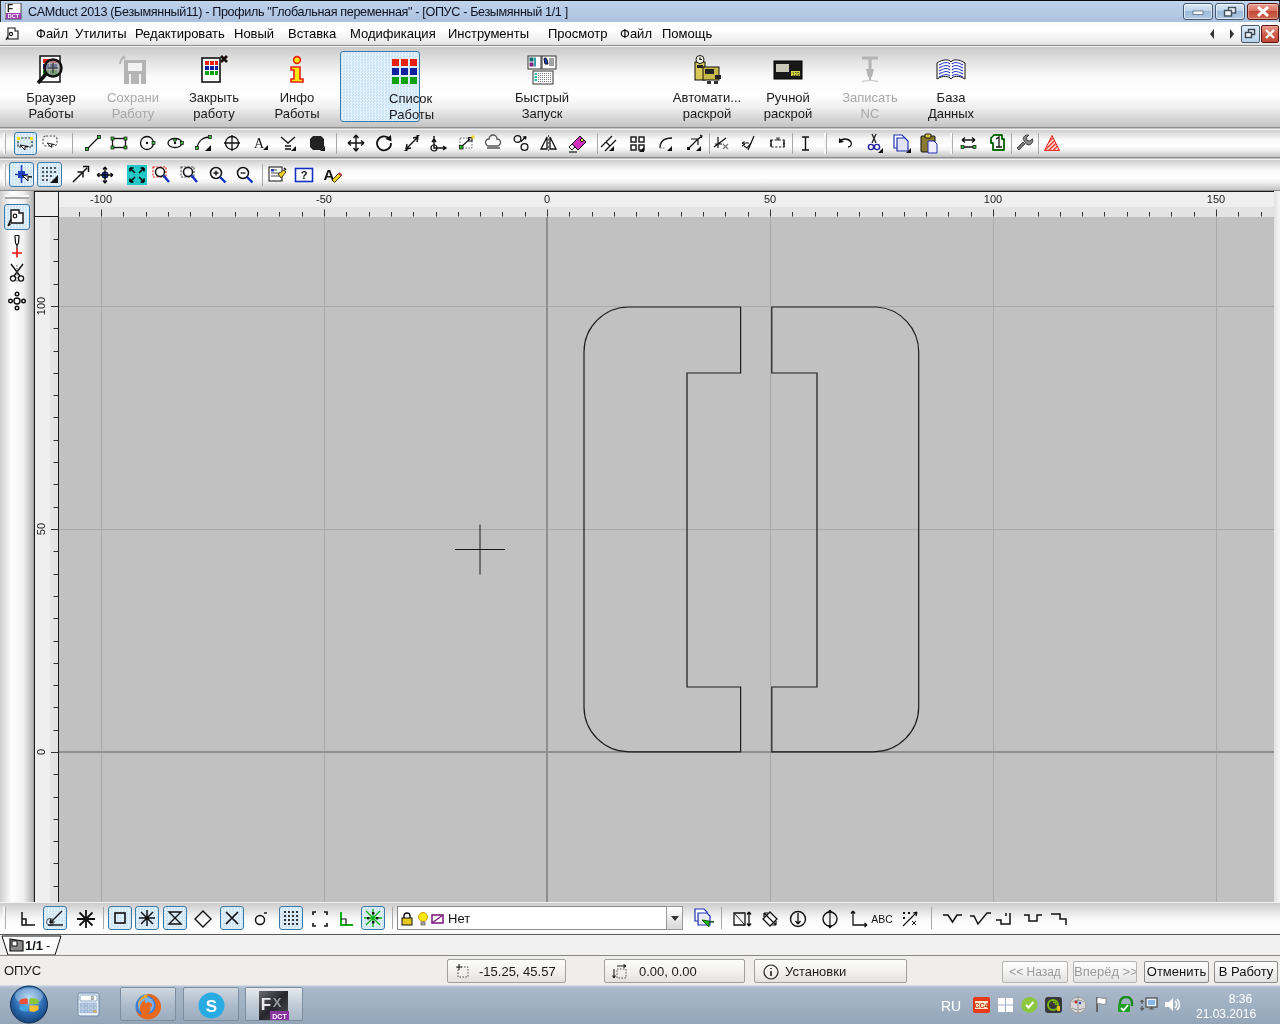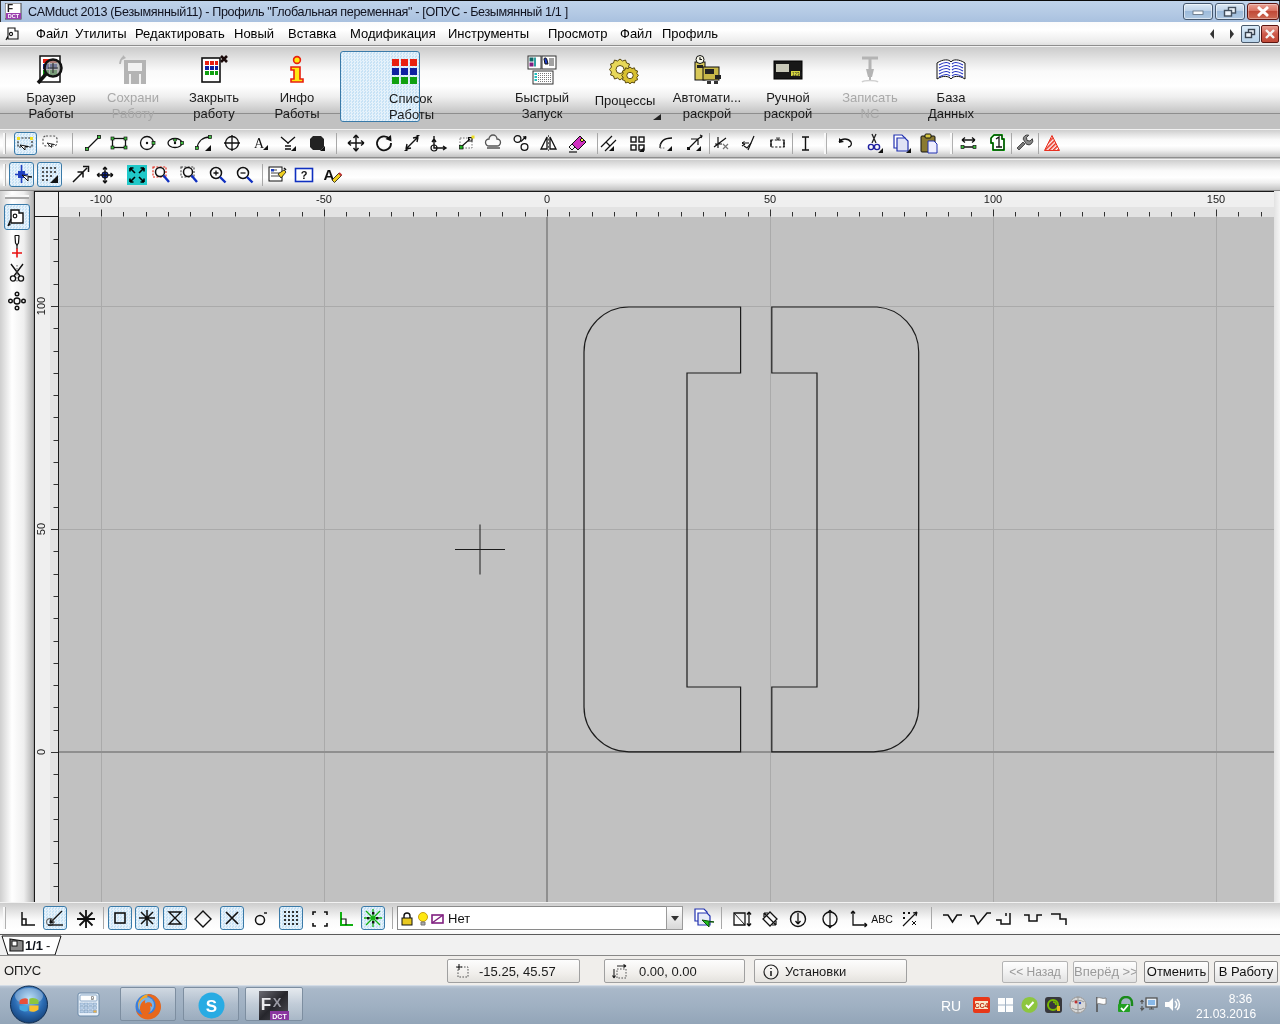--- a/index.html
+++ b/index.html
@@ -13,21 +13,21 @@
 #title-text { left:27px; top:4px; font-size:12.6px; letter-spacing:-0.35px; color:#10121f; white-space:nowrap; }
 .wbtn { position:absolute; top:2px; height:17px; border-radius:3px; }
 .wbtn-blue { border:1px solid #45586e; background:linear-gradient(#dce9f5 0%, #bdd2e8 45%, #9dbbdb 50%, #b0c9e2 100%); box-shadow:inset 0 0 0 1px rgba(255,255,255,.55); }
 .wbtn-red { border:1px solid #5d1511; background:linear-gradient(#e8a195 0%, #d97261 45%, #c14a38 50%, #cc6a54 100%); box-shadow:inset 0 0 0 1px rgba(255,255,255,.35); }
 
 #menubar { left:0; top:22px; width:1280px; height:24px;
   background:linear-gradient(#fbfbfb, #ffffff 35%, #ececec 85%, #dfdfdf); border-bottom:1px solid #8e8e8e; }
 .mitem { position:absolute; top:4px; font-size:13px; color:#000; white-space:nowrap;margin-left:8px; }
 
 .tbrow { box-shadow:inset 0 1px 0 #f2f2f2; background:linear-gradient(#c9c9c9, #e4e4e4 20%, #fafafa 38%, #ffffff 60%, #efefef 76%, #d2d2d2 92%, #c3c3c3); border-bottom:1px solid #8e8e8e; }
-#toolbar1 { left:0; top:46px; width:1280px; height:68px; }
+#toolbar1 { left:0; top:46px; width:1280px; height:82px; }
 #toolbar2 { left:0; top:129px; width:1280px; height:29px; }
 #toolbar3 { left:0; top:159px; width:1280px; height:32px; }
 .tb1 { position:absolute; top:5px; width:80px; height:71px; font-size:13px; line-height:16px; color:#1a1a1a; text-align:center; }
 .tb1 .ic { margin:4px auto 3px auto; width:32px; height:32px; position:relative; }
 .tb1.sel { background:#d2e8f8; background-image:repeating-conic-gradient(rgba(255,255,255,.45) 0% 25%, rgba(187,220,242,.45) 0% 50%); background-size:3px 3px; border:1px solid #3a7aa8; border-radius:3px;padding-left:48px; }
 .tb1.dis { color:#a8a8a8; }
 .sbtn { position:absolute; width:23px; height:23px; }
 .sbtn.sel { background:#d2e8f8; background-image:repeating-conic-gradient(rgba(255,255,255,.45) 0% 25%, rgba(187,220,242,.45) 0% 50%); background-size:3px 3px; border:1px solid #3a7aa8; border-radius:3px; }
 .vsep { position:absolute; width:1px; background:#a8a8a8; }
 .grip { position:absolute; width:1px; background:#b0b0b0; border-right:2px solid #f8f8f8; box-shadow:1px 0 0 #b0b0b0; }
@@ -84,21 +84,21 @@
     </svg>
   <div class="mitem" style="left:28px">Файл</div>
   <div class="mitem" style="left:67px">Утилиты</div>
   <div class="mitem" style="left:127px">Редактировать</div>
   <div class="mitem" style="left:226px">Новый</div>
   <div class="mitem" style="left:280px">Вставка</div>
   <div class="mitem" style="left:342px">Модификация</div>
   <div class="mitem" style="left:440px">Инструменты</div>
   <div class="mitem" style="left:540px">Просмотр</div>
   <div class="mitem" style="left:612px">Файл</div>
-  <div class="mitem" style="left:654px">Профиль</div>
+  <div class="mitem" style="left:654px">Помощь</div>
 
   <svg class="abs" style="left:1206px;top:6px" width="34" height="12" viewBox="0 0 34 12">
       <path d="M8 1 L4 6 L8 11 Z" fill="#333"></path>
       <path d="M24 1 L28 6 L24 11 Z" fill="#333"></path>
     </svg>
   <div class="abs" style="left:1241px;top:3px;width:19px;height:18px;border:1px solid #4a5a6c;border-radius:2px;background:linear-gradient(#dcebf8,#b9d3ea)">
     <svg width="17" height="16" viewBox="0 0 17 16">
         <g fill="none" stroke="#39434f" stroke-width="1.4">
           <rect x="6.5" y="3.5" width="6" height="5" fill="#eef4fa"></rect>
           <rect x="3.5" y="6.5" width="6" height="5" fill="#eef4fa"></rect>
@@ -201,36 +201,20 @@
             <rect x="8.5" y="18" width="2.5" height="2"></rect>
             <rect x="8.5" y="21" width="2.5" height="2"></rect>
             <rect x="8.5" y="24" width="2.5" height="2"></rect>
           </g>
       <g stroke="#555" stroke-width="0.8" stroke-dasharray="1 1">
             <path d="M12 18.5 h13 M12 20.5 h13 M12 22.5 h13 M12 24.5 h13 M12 26.5 h13"></path>
           </g>
     </svg>
       </div>
     Быстрый<br>Запуск</div>
-  <div class="tb1" style="left:585px;">
-    <div class="ic">
-        <svg width="32" height="32" viewBox="0 0 32 32">
-      <g stroke="#5a4a10" stroke-width="1">
-      <path d="M11 4 l2.5 2 3-1 1 3 3 1 -1 3 2 2.5 -2 2.5 1 3 -3 1 -1 3 -3-1 -2.5 2 -2.5-2 -3 1 -1-3 -3-1 1-3 -2-2.5 2-2.5 -1-3 3-1 1-3 3 1 Z" fill="#e8d858"></path>
-      <circle cx="11" cy="14.5" r="4" fill="#fff"></circle>
-      <path d="M21 12 l2 1.6 2.4-.8 .8 2.4 2.4.8 -.8 2.4 1.6 2 -1.6 2 .8 2.4 -2.4.8 -.8 2.4 -2.4-.8 -2 1.6 -2-1.6 -2.4.8 -.8-2.4 -2.4-.8 .8-2.4 -1.6-2 1.6-2 -.8-2.4 2.4-.8 .8-2.4 2.4.8 Z" fill="#d8c030"></path>
-      <circle cx="21" cy="20.5" r="3.2" fill="#fff"></circle>
-          </g>
-    </svg>
-      </div>
-    <div style="margin-top:6px">Процессы</div>
-    <svg class="abs" style="right:4px;bottom:2px" width="8" height="6" viewBox="0 0 8 6">
-        <path d="M0 6 L8 6 L8 0 Z" fill="#222"></path>
-      </svg>
-  </div>
   <div class="tb1" style="left:667px">
     <div class="ic">
         <svg width="32" height="32" viewBox="0 0 32 32">
       <rect x="4" y="7" width="10" height="18" fill="#d8c858" stroke="#111"></rect>
       <rect x="12" y="12" width="16" height="13" fill="#c8b848" stroke="#111"></rect>
       <rect x="14" y="14" width="9" height="5" fill="#222"></rect>
       <rect x="24" y="20" width="6" height="4" fill="#222"></rect>
       <rect x="6" y="10" width="6" height="3" fill="#222"></rect>
       <circle cx="9" cy="4.5" r="4" fill="#f8f8e8" stroke="#111"></circle>
       <path d="M9 2.2 V4.5 H11" stroke="#111" stroke-width="1.2" fill="none"></path>
@@ -794,21 +778,21 @@
   <svg class="abs" style="left:0;top:0" width="70" height="21" viewBox="0 0 70 21">
     <path d="M2 1 L61 1 L55 20 L8 20 Z" fill="#fff" stroke="#111" stroke-width="1"></path>
     <path d="M10 4 L23 6 L23 16 L10 16 Z M10 4 L10 16" fill="#8a8a8a" stroke="#111" stroke-width="1.2"></path>
     <rect x="12" y="6" width="5" height="5" fill="#fff" stroke="#111"></rect>
     <text x="25" y="15" font-size="13" font-weight="bold" fill="#10141c" font-family="Liberation Sans">1/1</text>
     <text x="46" y="15" font-size="13" fill="#111" font-family="Liberation Sans">-</text>
   </svg>
 </div>
 <div class="abs" id="statusbar">
   <div class="abs" style="left:4px;top:7px;font-size:13px;color:#1a1a1a">ОПУС</div>
-  <div class="stbox" style="left:447px;width:133px">
+  <div class="stbox" style="left:447px;width:119px">
     <svg class="abs" style="left:7px;top:4px" width="16" height="16" viewBox="0 0 16 16">
         <rect x="3" y="3" width="10" height="10" fill="none" stroke="#555" stroke-dasharray="1.6 1.4"></rect>
         <path d="M1 3 H7 M4 0 V6" stroke="#222" stroke-width="1.1"></path>
       </svg>
     <div class="abs" style="left:31px;top:4px">-15.25, 45.57</div>
   </div>
   <div class="stbox" style="left:604px;width:141px">
     <svg class="abs" style="left:7px;top:4px" width="18" height="16" viewBox="0 0 18 16">
         <rect x="5" y="5" width="9" height="9" fill="none" stroke="#555" stroke-dasharray="1.6 1.4"></rect>
         <path d="M5 2 H14 M14 2 l-2.5 -1.5 M14 2 l-2.5 1.5 M2 5 V14 M2 14 l-1.5 -2.5 M2 14 l1.5 -2.5" stroke="#222" stroke-width="1.1" fill="none"></path>

